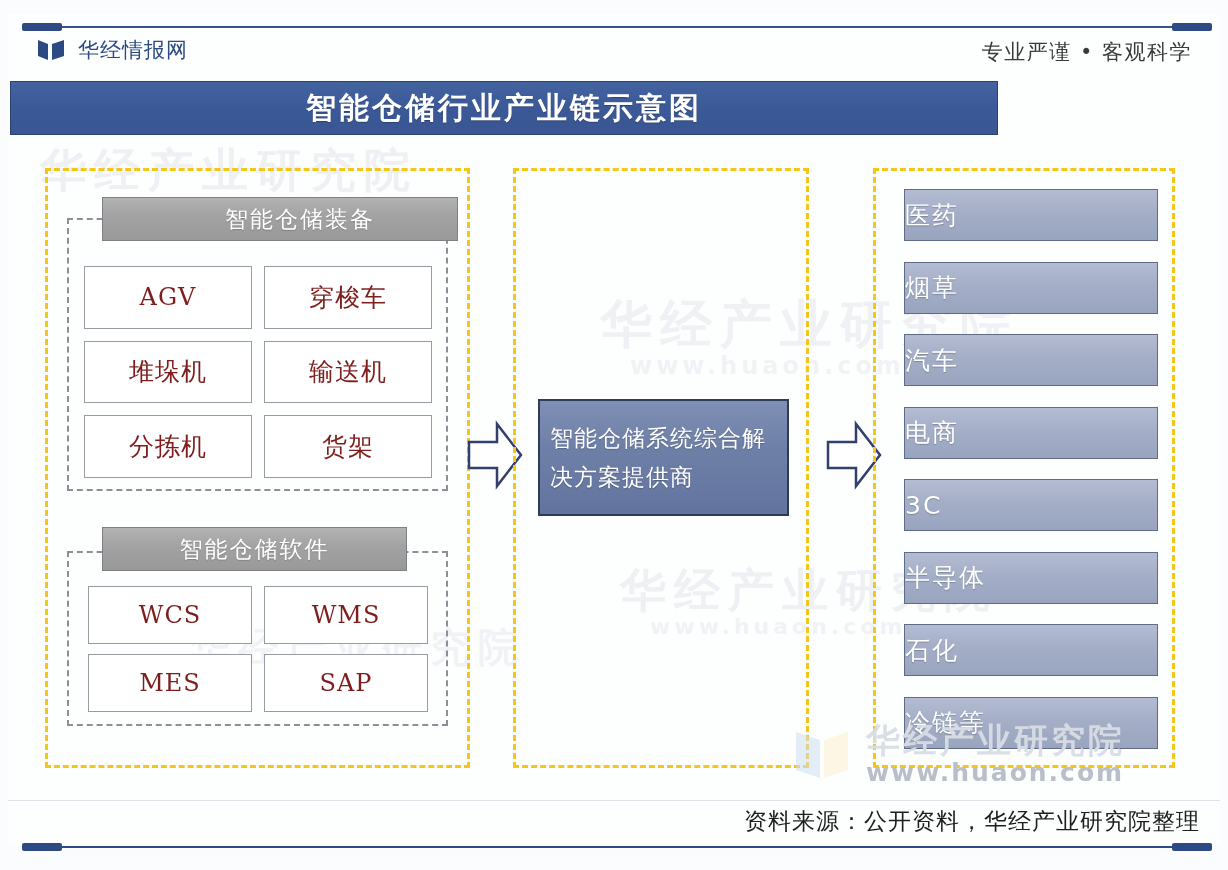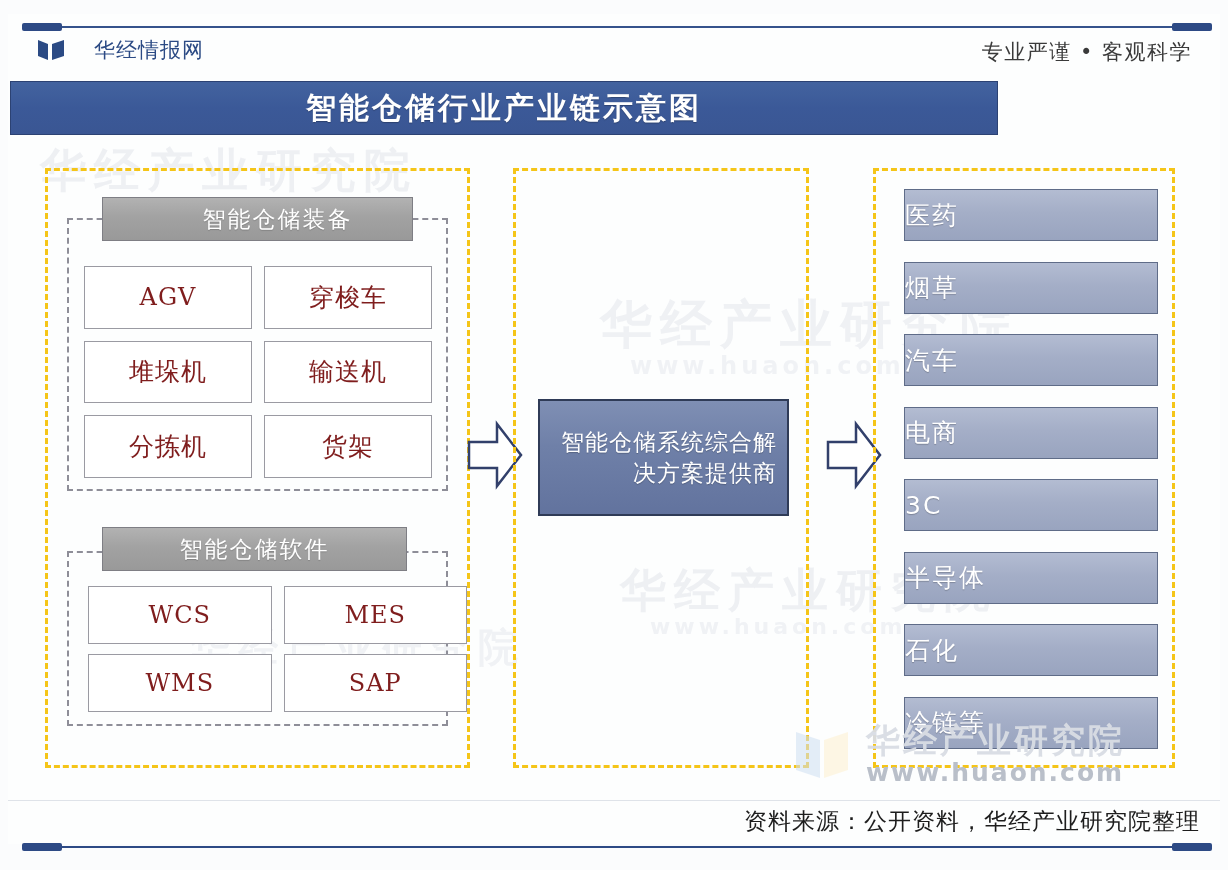--- a/index.html
+++ b/index.html
@@ -33,21 +33,21 @@
   .top-rule-cap-r{
     position:absolute;left:1172px;top:23px;width:40px;height:8px;
     background:#2d4a85;border-radius:2px;
   }
 
   
   .brand-row{
     position:absolute;left:0;top:32px;width:1228px;height:46px;
   }
   .brand{
-    position:absolute;left:36px;top:4px;display:flex;align-items:center;gap:28px;
+    position:absolute;left:36px;top:4px;display:flex;align-items:center;gap:12px;
   }
   .brand-mark{width:30px;height:26px;display:block;}
   .brand-name{
     font-size:21px;color:#2b4a84;letter-spacing:1px;
     font-family:"DejaVu Sans","Liberation Sans",sans-serif;
   }
   .slogan{
     position:absolute;right:36px;top:6px;
     font-size:21px;color:#3a3a3a;letter-spacing:1.5px;
     font-family:"DejaVu Sans","Liberation Sans",sans-serif;
@@ -111,35 +111,35 @@
   .subgroup-soft{left:67px;top:551px;width:381px;height:175px;}
 
   
   .group-head{
     position:absolute;
     background:linear-gradient(180deg,#b2b2b2 0%,#a2a2a2 45%,#999999 100%);
     border:1px solid #7e7e84;
     display:flex;align-items:center;justify-content:center;
     box-sizing:border-box;
   }
-  .group-head-equip{left:102px;top:197px;width:311px;height:44px;padding-left:40px;}
+  .group-head-equip{left:102px;top:197px;width:356px;height:44px;padding-left:40px;}
   .group-head-soft{left:102px;top:527px;width:305px;height:44px;}
   .group-head span{
     color:#ffffff;font-size:23px;letter-spacing:2px;font-weight:normal;
     font-family:"DejaVu Sans","Liberation Sans",sans-serif;
     text-shadow:0 1px 1px rgba(0,0,0,.18);
   }
 
   
   .item-grid{
     position:absolute;display:grid;grid-template-columns:1fr 1fr;
   }
   .grid-equip{left:84px;top:266px;width:348px;height:212px;
     grid-template-rows:repeat(3,1fr);column-gap:12px;row-gap:12px;}
-  .grid-soft{left:88px;top:586px;width:379px;height:126px;
+  .grid-soft{left:88px;top:586px;width:340px;height:126px;
     grid-template-rows:repeat(2,1fr);column-gap:12px;row-gap:10px;}
 
   .item-box{
     background:#ffffff;border:1.5px solid #9a9aa2;
     display:flex;align-items:center;justify-content:center;
     box-sizing:border-box;
   }
   .item-box span{
     color:#7f1d1d;font-size:24px;letter-spacing:1px;
     font-family:"DejaVu Serif","Liberation Serif",serif;
@@ -151,21 +151,21 @@
 
   
   .center-node{
     position:absolute;left:538px;top:399px;width:251px;height:117px;
     background:linear-gradient(180deg,#7f8fb4 0%,#6f80a8 40%,#62739e 100%);
     border:2px solid #2f3b57;
     display:flex;align-items:center;justify-content:center;
     box-sizing:border-box;padding:0 10px;
   }
   .center-node span{
-    color:#ffffff;font-size:23px;line-height:31px;text-align:right;
+    color:#ffffff;font-size:23px;line-height:39px;text-align:left;
     letter-spacing:1px;
     font-family:"DejaVu Sans","Liberation Sans",sans-serif;
     text-shadow:0 1px 1px rgba(0,0,0,.22);
   }
 
   
   .arrow{position:absolute;width:56px;height:74px;}
   .arrow-1{left:467px;top:418px;}
   .arrow-2{left:826px;top:418px;}
 
@@ -271,24 +271,24 @@
 
   <div class="subgroup subgroup-soft"></div>
   <div class="group-head group-head-soft">
     <span>智能仓储软件</span>
   </div>
   <div class="item-grid grid-soft">
     <div class="item-box">
       <span>WCS</span>
     </div>
     <div class="item-box">
+      <span>WMS</span>
+    </div>
+    <div class="item-box">
       <span>MES</span>
-    </div>
-    <div class="item-box">
-      <span>WMS</span>
     </div>
     <div class="item-box">
       <span>SAP</span>
     </div>
   </div>
 
   <svg class="arrow arrow-1" viewBox="0 0 56 74">
     <path d="M2 24 L30 24 L30 6 L54 37 L30 68 L30 50 L2 50 Z" fill="#ffffff" stroke="#32406b" stroke-width="2.5" stroke-linejoin="miter"></path>
   </svg>
 

